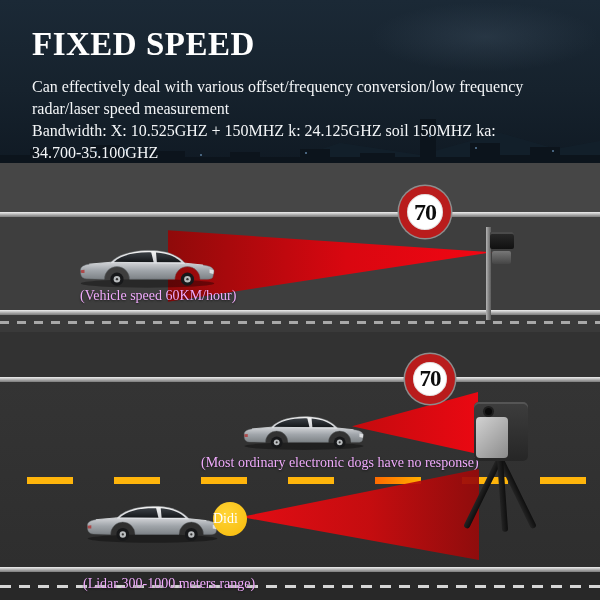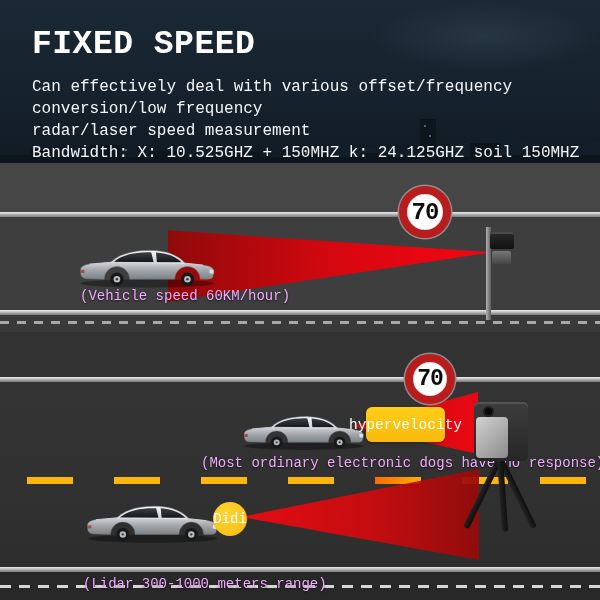--- a/index.html
+++ b/index.html
@@ -1,18 +1,18 @@
 <!DOCTYPE html>
 <html><head>
 <meta charset="utf-8">
 <style>
   html,body{margin:0;padding:0;background:#111;}
   #screen{
     position:relative;width:600px;height:600px;overflow:hidden;
-    font-family:Liberation Mono, monospace;background:#313131;
+    font-family:Liberation Serif, serif;background:#313131;
   }
   
   .header{position:absolute;left:0;top:0;width:600px;height:163px;
     background:linear-gradient(180deg,#1b2936 0%,#16222d 55%,#101a24 100%);}
   .cloud{position:absolute;left:370px;top:2px;width:230px;height:70px;
     background:radial-gradient(ellipse at center,rgba(90,110,130,.22),transparent 70%);}
   .skyline{position:absolute;left:0;bottom:0;width:600px;height:58px;}
   .hd-title{position:absolute;left:32px;top:26px;color:#ffffff;
     font-size:33px;font-weight:bold;letter-spacing:.5px;}
   .hd-desc{position:absolute;left:32px;top:76px;width:560px;color:#f4f6f8;
@@ -86,21 +86,21 @@
     text-shadow:0 1px 2px rgba(0,0,0,.6);white-space:nowrap;}
   .cap1{left:80px;top:288px;}
   .cap2{left:201px;top:455px;}
   .cap3{left:83px;top:576px;}
   .alert-box{position:absolute;left:366px;top:407px;width:79px;height:35px;
     background:linear-gradient(180deg,#ffce19,#f8b90c);border-radius:6px;
     display:flex;align-items:center;justify-content:center;
     color:#ffffff;font-size:14.5px;box-shadow:0 1px 3px rgba(0,0,0,.4);}
   .didi{position:absolute;left:213px;top:502px;width:34px;height:34px;border-radius:50%;
     background:radial-gradient(circle at 40% 35%,#ffd435,#f7ba0a);
-    display:flex;align-items:center;justify-content:center;color:#ffffff;font-size:14px;}
+    display:flex;align-items:center;justify-content:flex-start;color:#ffffff;font-size:14px;}
 </style>
 </head>
 <body>
 
 <svg width="0" height="0" style="position:absolute" aria-hidden="true">
   <defs>
     <linearGradient id="carbody" x1="0" y1="0" x2="0" y2="1">
       <stop offset="0" stop-color="#f6f6f6"></stop>
       <stop offset="0.45" stop-color="#ccced2"></stop>
       <stop offset="0.7" stop-color="#a0a5aa"></stop>
@@ -180,23 +180,20 @@
   </div>
   <div class="caption cap1">(Vehicle speed 60KM/hour)</div>
 
   <div class="beam beam2"></div>
   <div class="sign sign2">
     <span>70</span>
   </div>
   <svg class="car car2" viewBox="0 0 300 100" preserveAspectRatio="none">
       <use href="#sedan"></use>
     </svg>
-  <div class="alert-box">
-    <span>hypervelocity</span>
-  </div>
   <div class="caption cap2">(Most ordinary electronic dogs have no response)</div>
 
   <div class="beam beam3"></div>
   <div class="leg leg-l"></div>
   <div class="leg leg-r"></div>
   <div class="leg leg-c"></div>
   <div class="radar-box">
     <div class="radar-panel"></div>
     <div class="radar-lens"></div>
   </div>

